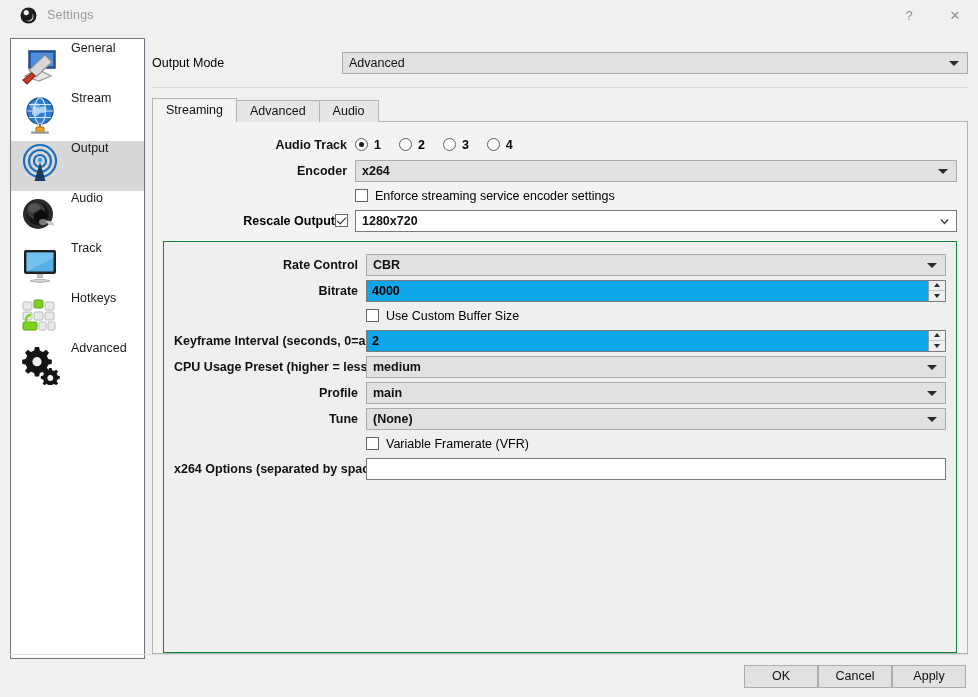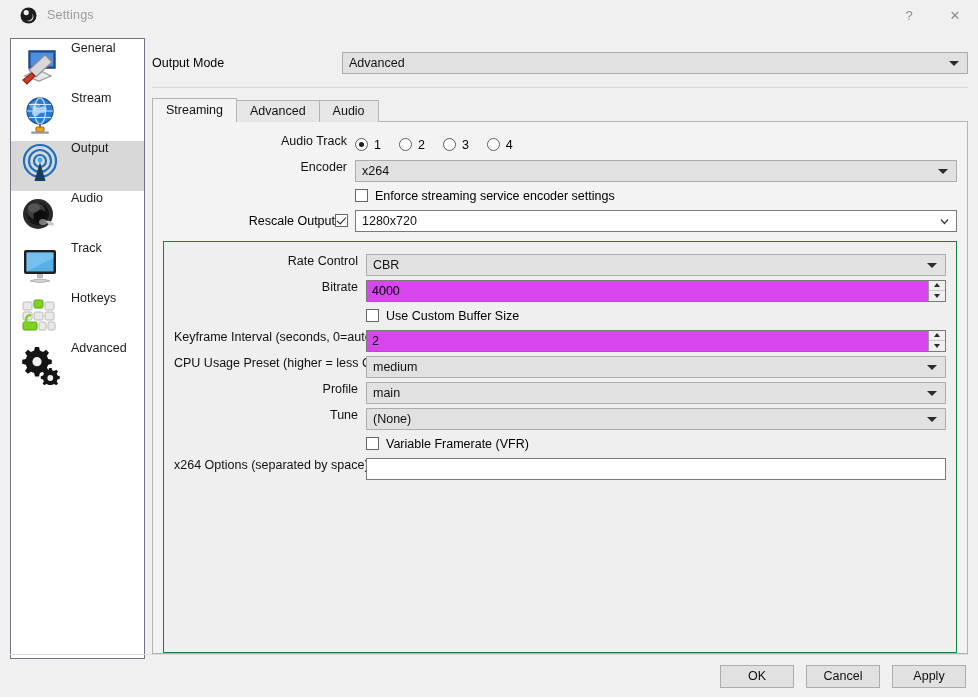--- a/index.html
+++ b/index.html
@@ -199,22 +199,24 @@
     margin-top: -1px;
     padding: 12px 10px 10px 10px;
     min-height: 0;
     position: relative;
     overflow: hidden;
   }
 
   
   .row {
     display: flex;
+    align-items: center;
     margin-bottom: 4px;
     height: 22px;
+    font-weight: bold;
   }
   .lbl {
     width: 192px;
     flex: 0 0 192px;
     text-align: right;
     padding-right: 8px;
     font-size: 12.5px;
     color: #111;
     white-space: nowrap;
   }
@@ -294,21 +296,21 @@
     border: 1px solid #7a7a7a;
     display: flex;
     align-items: center;
     padding-left: 5px;
     font-size: 12.5px;
     min-width: 0;
   }
   .spin {
     flex: 1 1 auto;
     height: 22px;
-    background: #d946ef;
+    background: #0ea5e9;
     border: 1px solid #7a7a7a;
     display: flex;
     align-items: center;
     position: relative;
     padding-left: 5px;
     font-size: 12.5px;
     min-width: 0;
   }
   .spin .spin-btns {
     position: absolute;
@@ -348,21 +350,20 @@
     height: 412px;
   }
 
   
   .footer {
     flex: 0 0 42px;
     display: flex;
     align-items: center;
     justify-content: flex-end;
     padding-right: 12px;
-    gap: 12px;
   }
   .btn {
     width: 74px; height: 23px;
     background: #e1e1e1;
     border: 1px solid #adadad;
     display: flex;
     align-items: center;
     justify-content: center;
     font-size: 12.5px;
     color: #101010;

